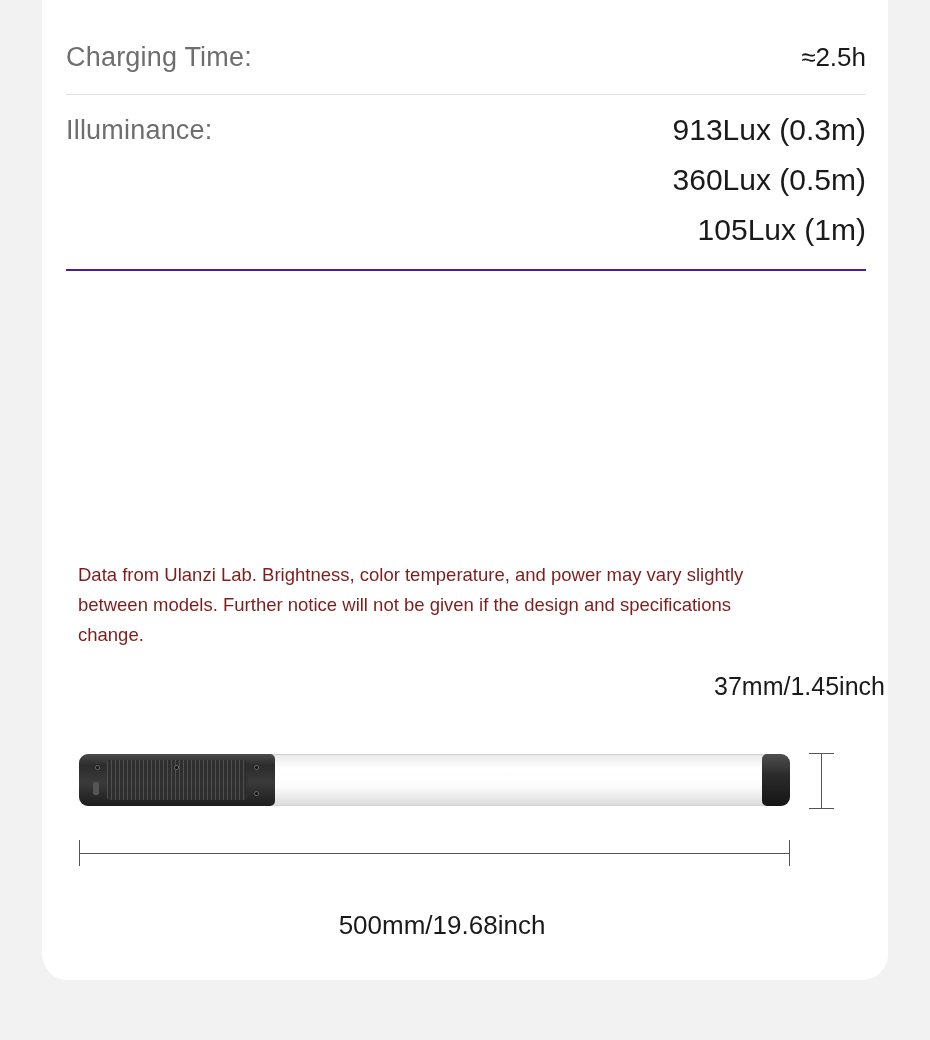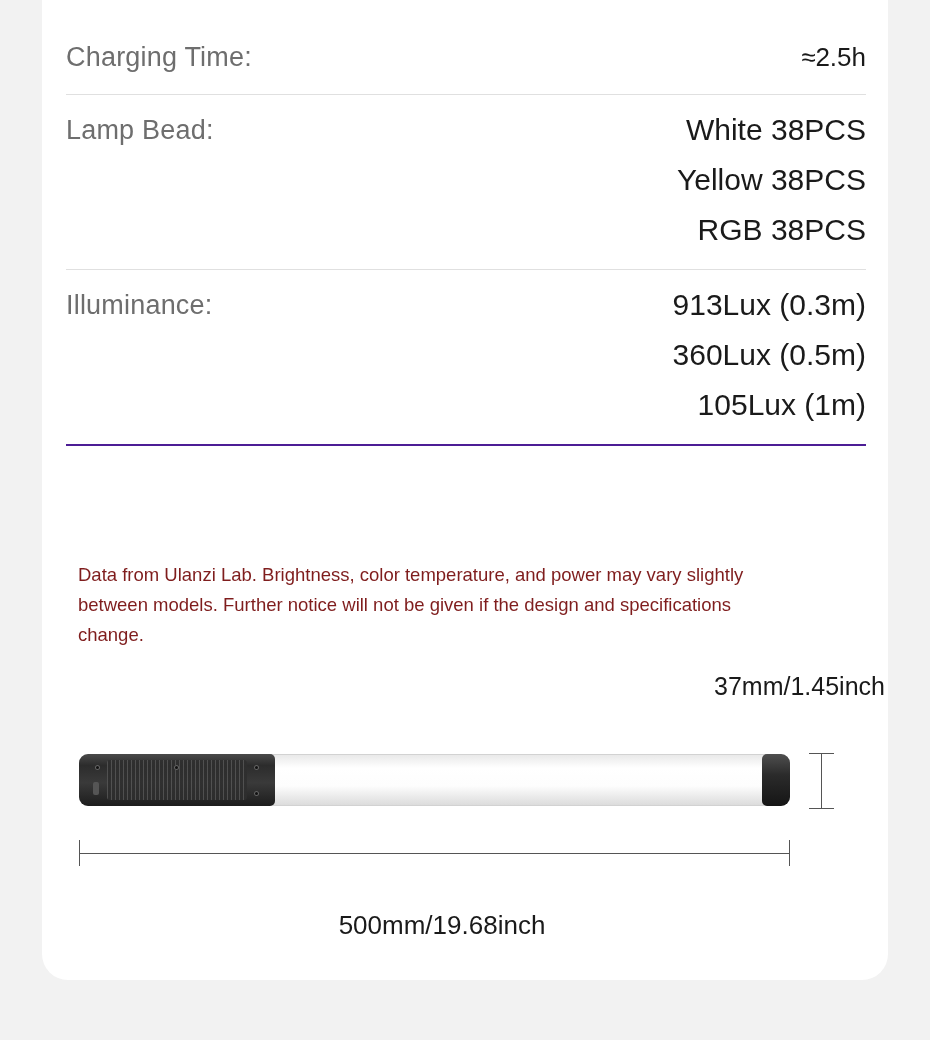--- a/index.html
+++ b/index.html
@@ -219,28 +219,20 @@
 
     <div class="spec-table">
 
       <div class="spec-row row-charging">
         <div class="spec-label">Charging Time:</div>
         <div class="spec-values">
           <div class="spec-value big">≈2.5h</div>
         </div>
       </div>
 
-      <div class="spec-row">
-        <div class="spec-label">Lamp Bead:</div>
-        <div class="spec-values">
-          <div class="spec-value">White 38PCS</div>
-          <div class="spec-value">Yellow 38PCS</div>
-          <div class="spec-value">RGB 38PCS</div>
-        </div>
-      </div>
 
       <div class="spec-row last">
         <div class="spec-label">Illuminance:</div>
         <div class="spec-values">
           <div class="spec-value">913Lux (0.3m)</div>
           <div class="spec-value">360Lux (0.5m)</div>
           <div class="spec-value">105Lux (1m)</div>
         </div>
       </div>
 

